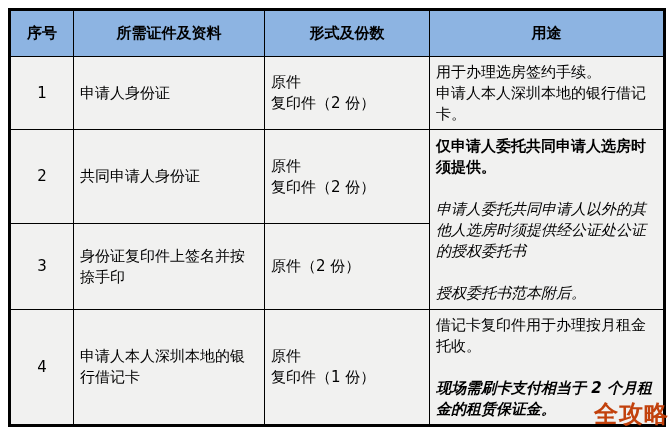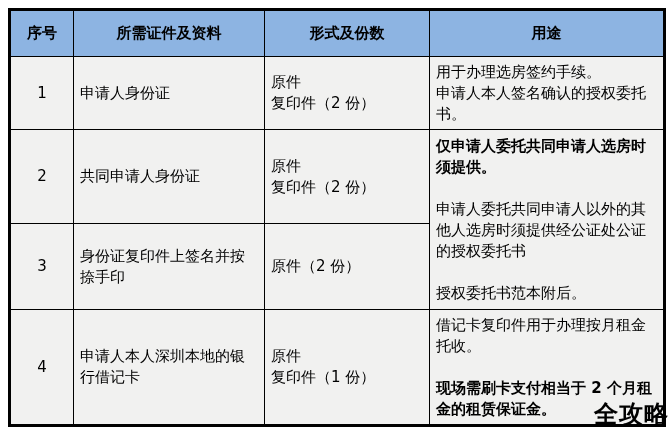--- a/index.html
+++ b/index.html
@@ -55,28 +55,28 @@
   td.cell-no { text-align: center; }
   td.cell-doc { padding-left: 9px; padding-right: 6px; margin-left: 39px; }
   td.cell-form { padding-left: 8px; padding-right: 4px; margin-left: 8px; }
   td.cell-use {
     vertical-align: top;
     padding: 7px 4px 4px 7px;
     margin-left: 46px;
   }
   td.cell-use.centered { vertical-align: middle; padding-top: 4px; }
   .para { margin: 0; }
-  .para.gap { margin-top: 21px; }
+  .para.gap { margin-top: 21px; font-style: italic; }
   .bold { font-weight: bold; }
   .watermark {
     position: absolute;
     right: 2px; bottom: 2px;
     font-size: 24px;
     font-weight: bold;
-    color: #000000;
+    color: #c2410c;
     letter-spacing: 1px;
     z-index: 5;
     background: transparent;
   }
 </style>
 </head>
 <body>
 
 <div class="page">
   <div class="sheet">
@@ -97,21 +97,21 @@
 
         <tr class="r-1">
           <td class="cell-no">1</td>
           <td class="cell-doc">申请人身份证</td>
           <td class="cell-form">
             <div class="para">原件</div>
             <div class="para">复印件（2 份）</div>
           </td>
           <td class="cell-use centered">
             <div class="para">用于办理选房签约手续。</div>
-            <div class="para">申请人本人签名确认的授权委托书。</div>
+            <div class="para">申请人本人深圳本地的银行借记卡。</div>
           </td>
         </tr>
 
         <tr class="r-2">
           <td class="cell-no">2</td>
           <td class="cell-doc">共同申请人身份证</td>
           <td class="cell-form">
             <div class="para">原件</div>
             <div class="para">复印件（2 份）</div>
           </td>

